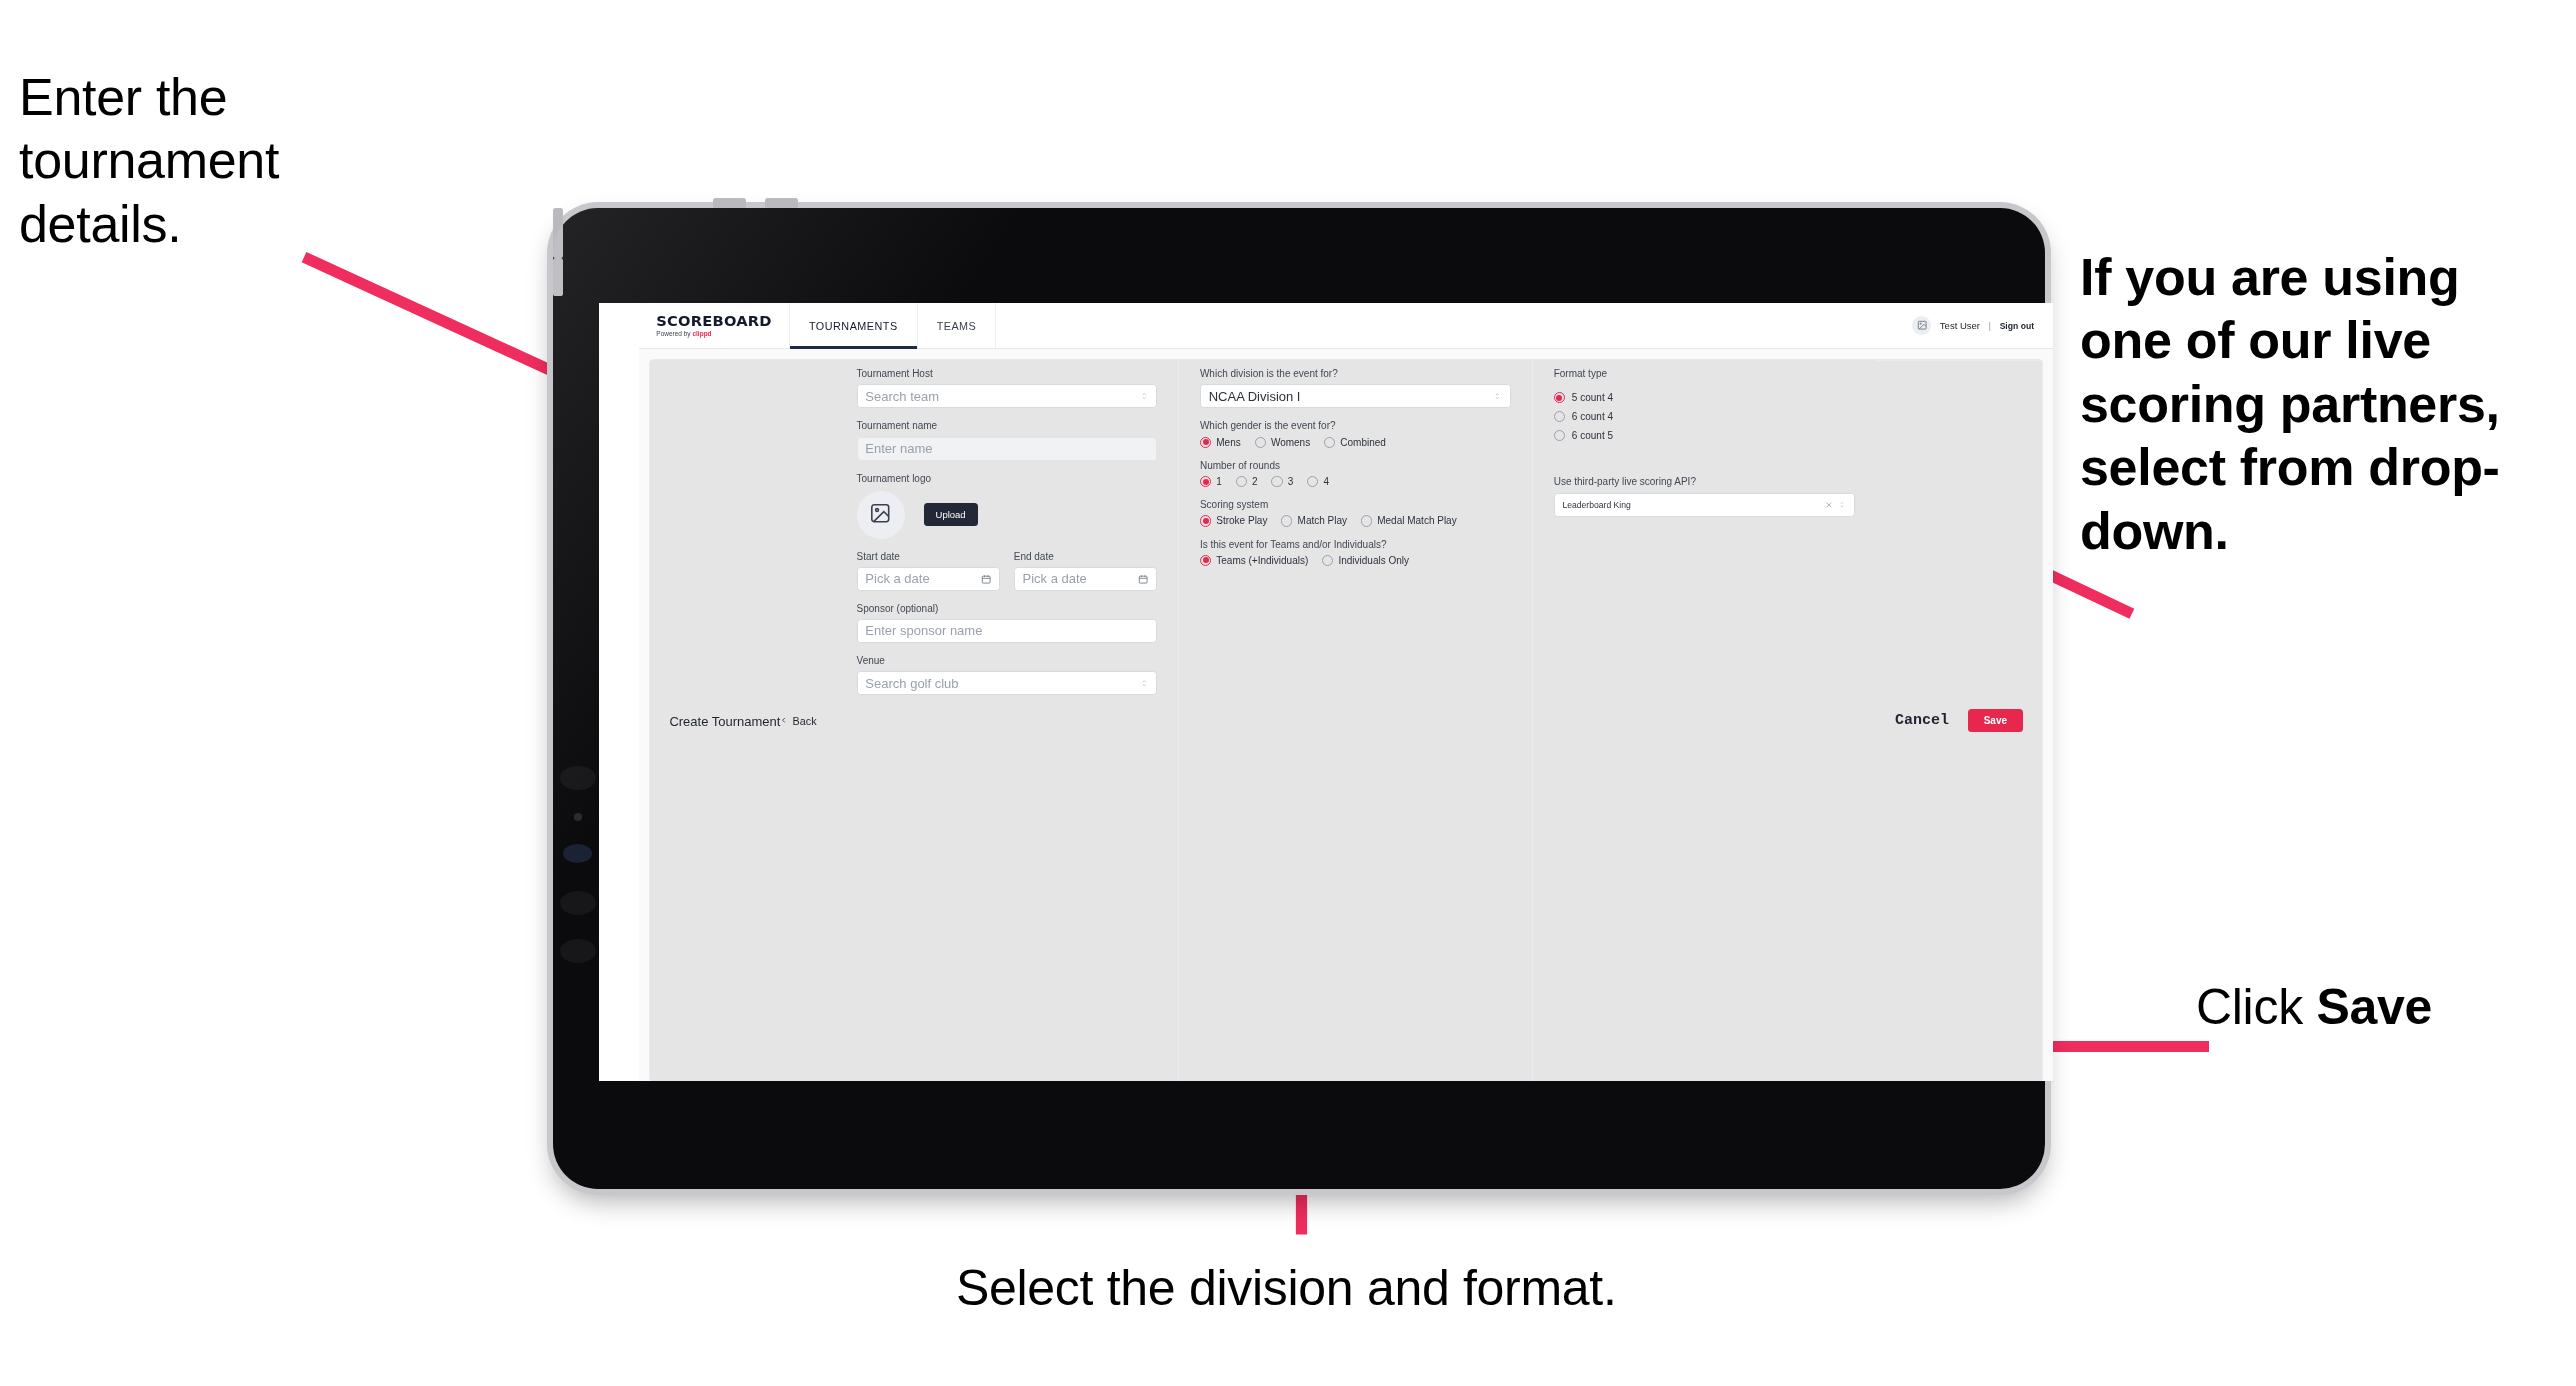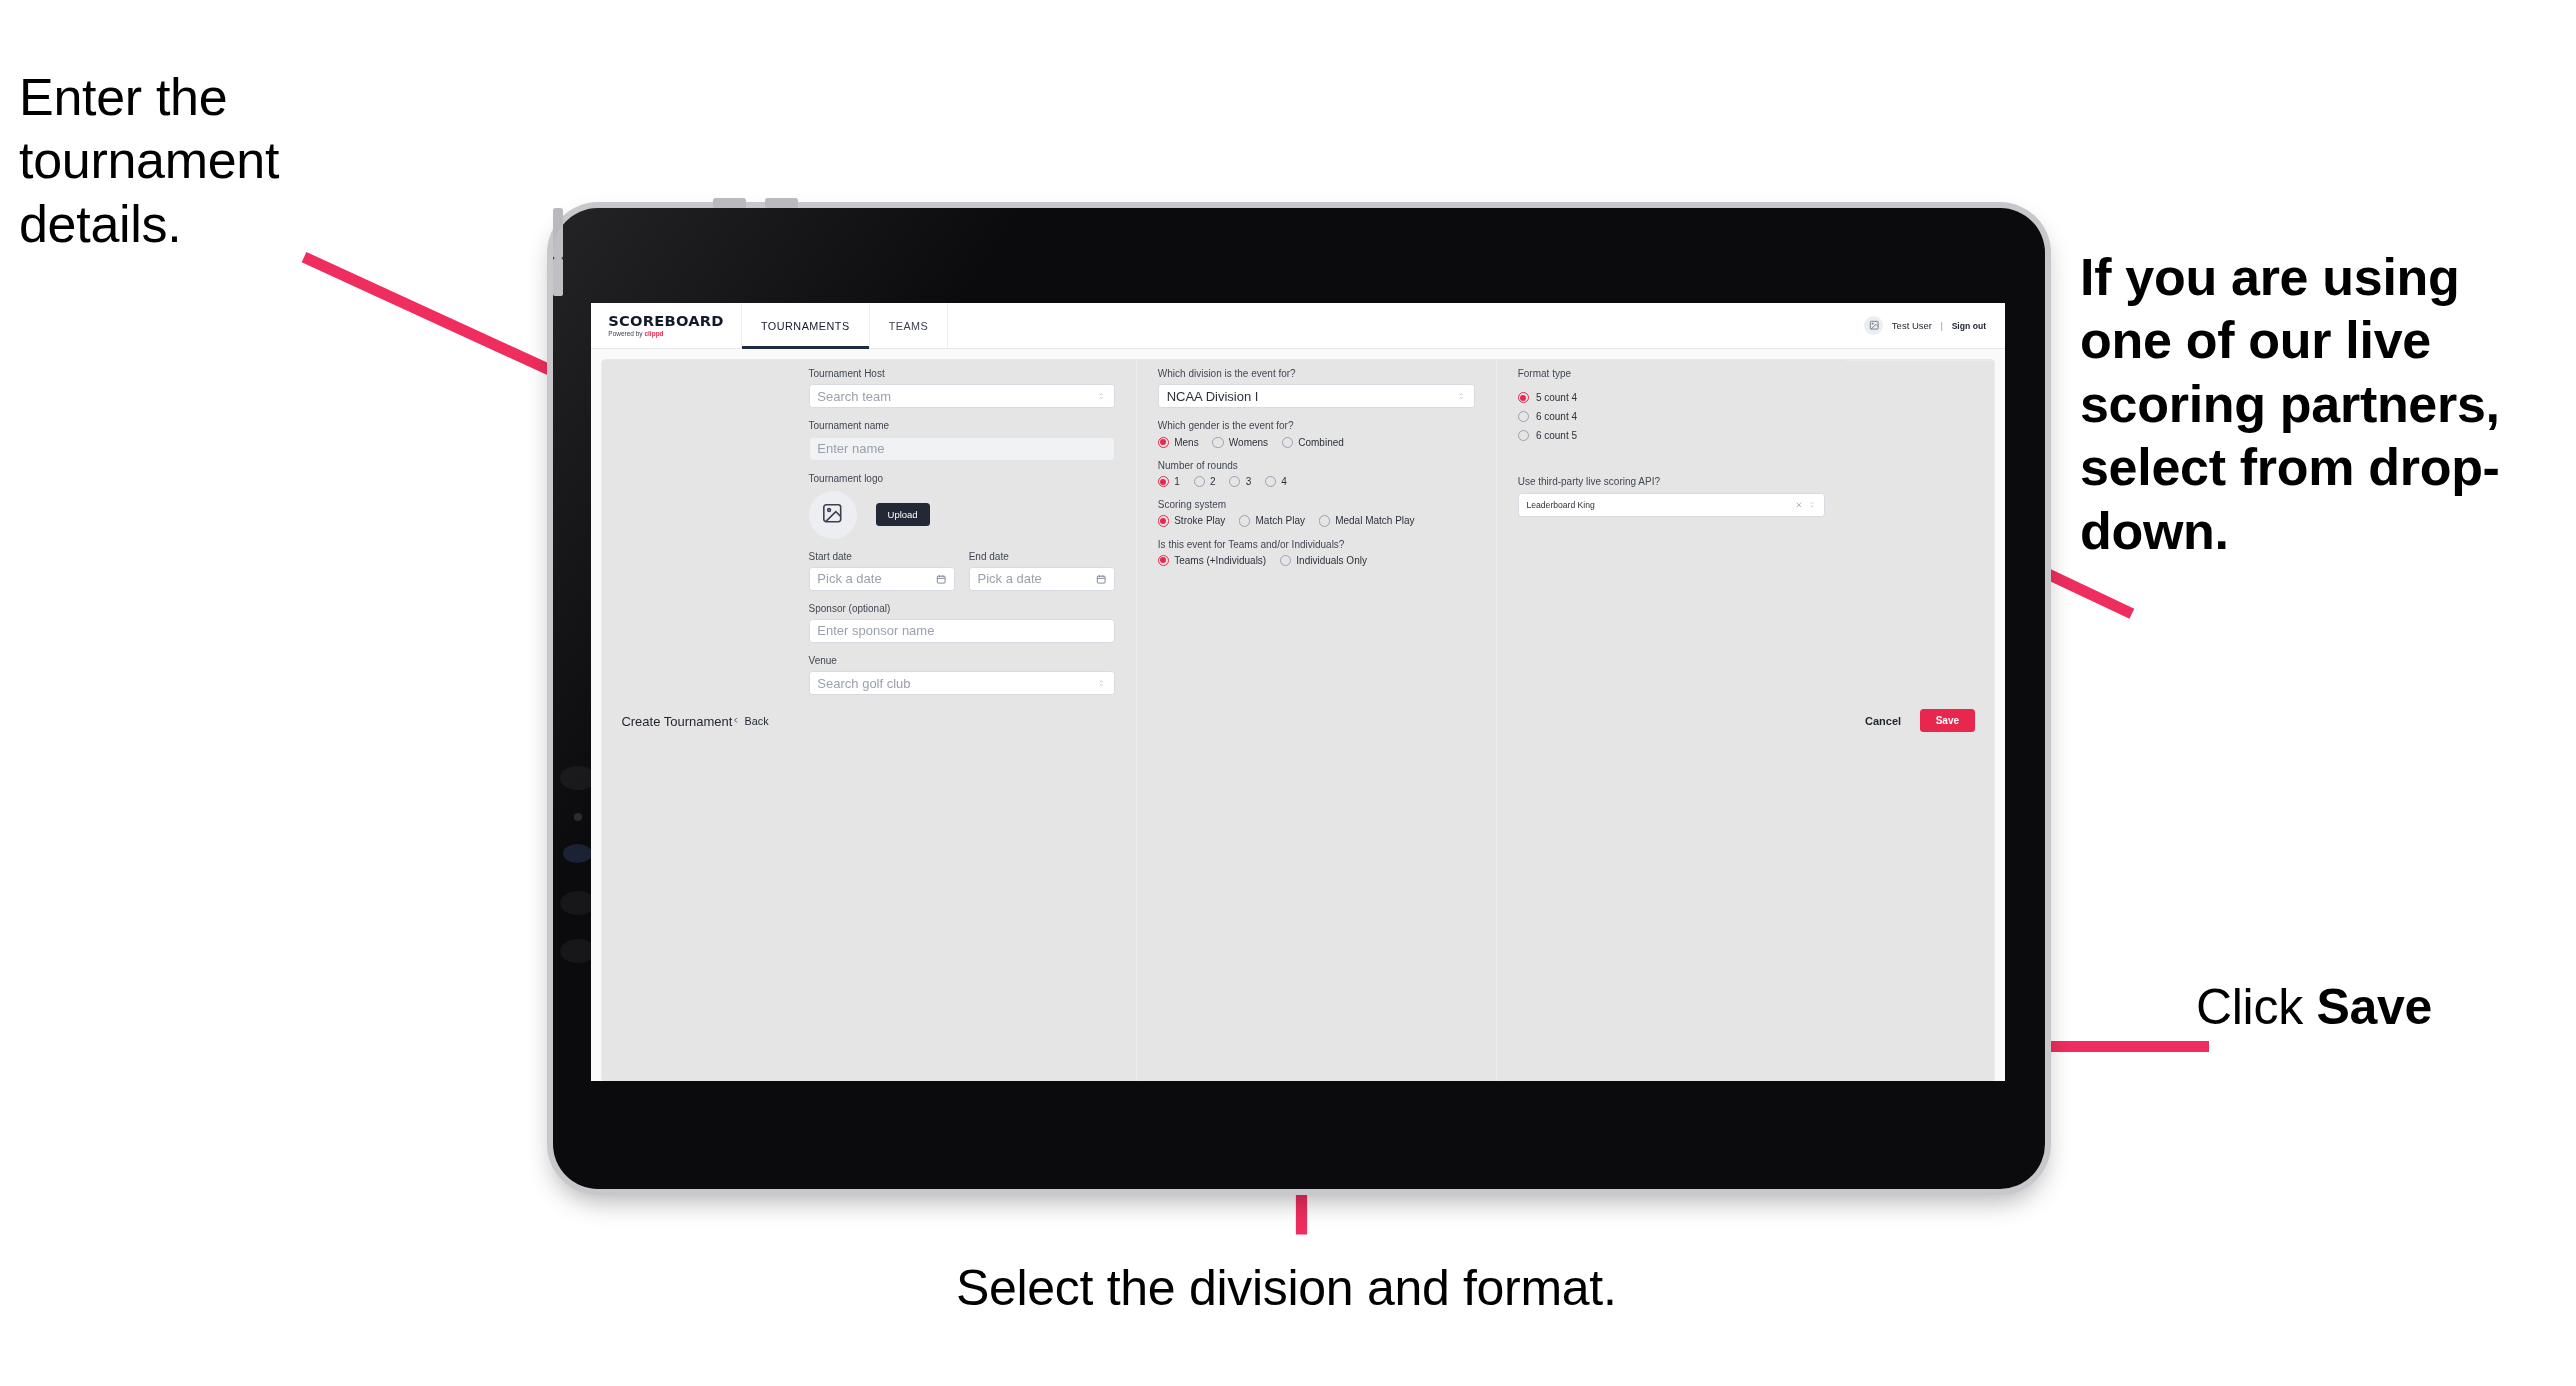--- a/index.html
+++ b/index.html
@@ -36,22 +36,22 @@
   #btn-side-a{left:-10.4px;top:216px;width:10.4px;height:38px;background:#b9b9be;border-radius:2.6px;}
   .bezel-dot{position:absolute;background:#17171a;border-radius:50%;}
   #dot-a{left:7px;top:558px;width:36px;height:24px;}
   #dot-b{left:21px;top:605px;width:7.8px;height:7.8px;background:#2a2a30;}
   #dot-c{left:10.4px;top:636px;width:29px;height:19px;background:#1b2233;}
   #dot-d{left:7px;top:683px;width:36px;height:24px;}
   #dot-e{left:7px;top:731px;width:36px;height:24px;}
 
   
   #screen{
-    position:absolute;left:38px;top:95px;width:1414px;height:778px;
-    background:#ffffff;overflow:hidden;
+    position:absolute;left:46px;top:95px;width:1414px;height:778px;
+    background:#ffffff;overflow:hidden;padding-left:40px;
   }
 
   
   #app-nav{height:45px;background:#fff;border-bottom:0.9px solid #e5e7eb;display:flex;align-items:stretch;}
   #brand{display:flex;flex-direction:column;justify-content:center;padding:0 17.3px;border-right:0.9px solid #eceef1;}
   #brand-wordmark{font-family:"DejaVu Sans", sans-serif;font-weight:bold;font-size:14.7px;letter-spacing:0.2px;color:#141a2b;line-height:1;}
   #brand-sub{font-size:6.5px;color:#3a3f4d;margin-top:2.6px;line-height:1;}
   #brand-sub .brand-accent{color:#e8274f;font-weight:bold;}
   .nav-tab{display:flex;align-items:center;padding:0 19px;font-size:10.8px;letter-spacing:0.5px;color:#3a3f4d;border-right:0.9px solid #eceef1;position:relative;}
   .nav-tab.active{color:#141a2b;}
@@ -107,21 +107,21 @@
   .radio-label{font-size:10px;color:#2c313b;}
 
   
   #format-grid{display:flex;margin-top:3.5px;}
   #format-col-a{width:112px;}
   #format-col-b{flex:1;}
   .fmt-item{display:flex;align-items:center;gap:7px;margin-top:7.8px;}
 
   
   #card-footer{border-top:0.9px solid #ebecf0;padding:8.6px 19px;display:flex;align-items:center;justify-content:flex-end;gap:19px;}
-  #cancel-button{font-size:11px;color:#1f2430;font-weight:bold;}
+  #cancel-button{font-size:15px;color:#1f2430;font-weight:bold;font-family:Liberation Mono, monospace;}
   #save-button{background:#e8274f;color:#fff;font-size:10px;font-weight:bold;border-radius:3.5px;padding:6px 15.6px;}
 </style>
 </head>
 <body>
 
 <div class="callout" id="callout-enter-details">Enter the tournament details.</div>
 
 <div class="callout" id="callout-live-scoring">If you are using one of our live scoring partners, select from drop-down.</div>
 
 <div class="callout" id="callout-click-save"><span>Click </span><b>Save</b></div>

